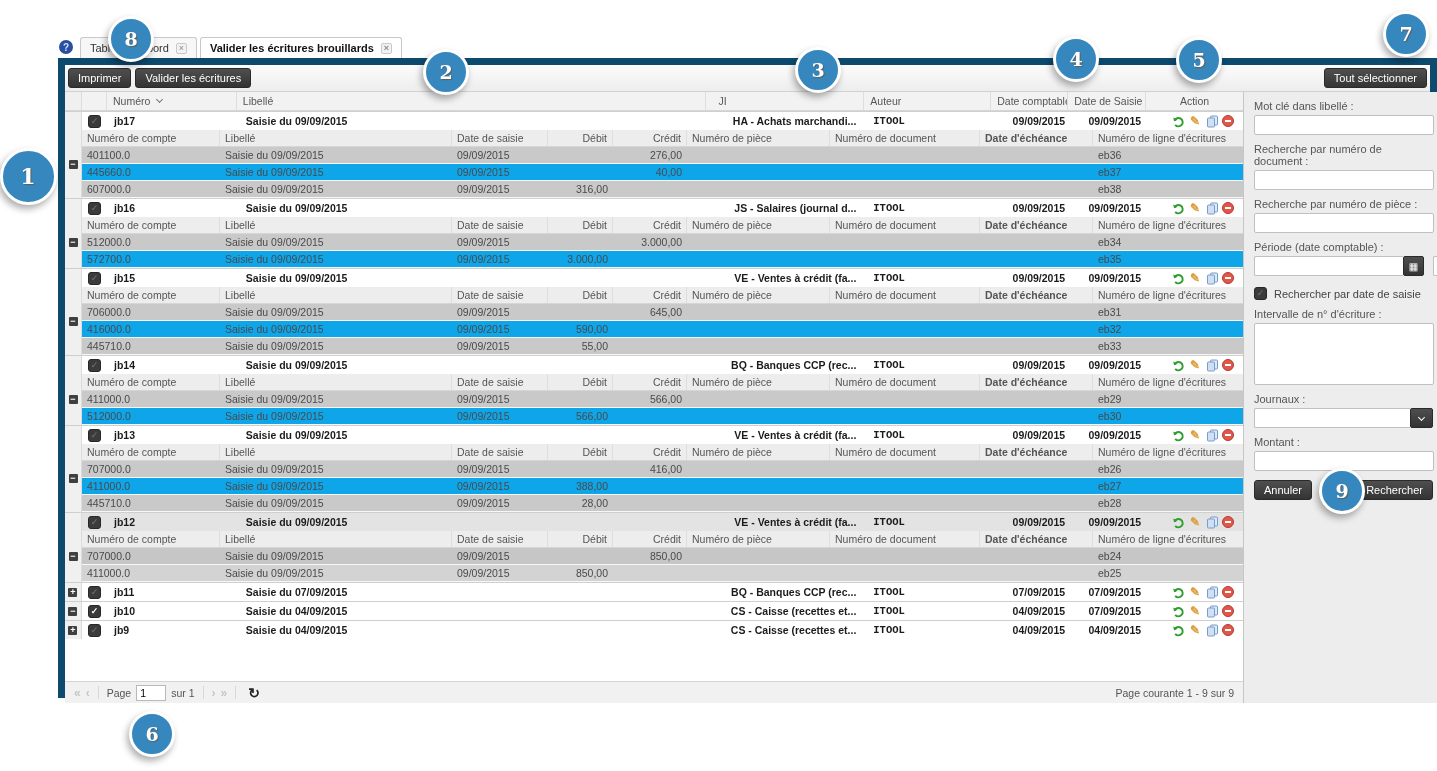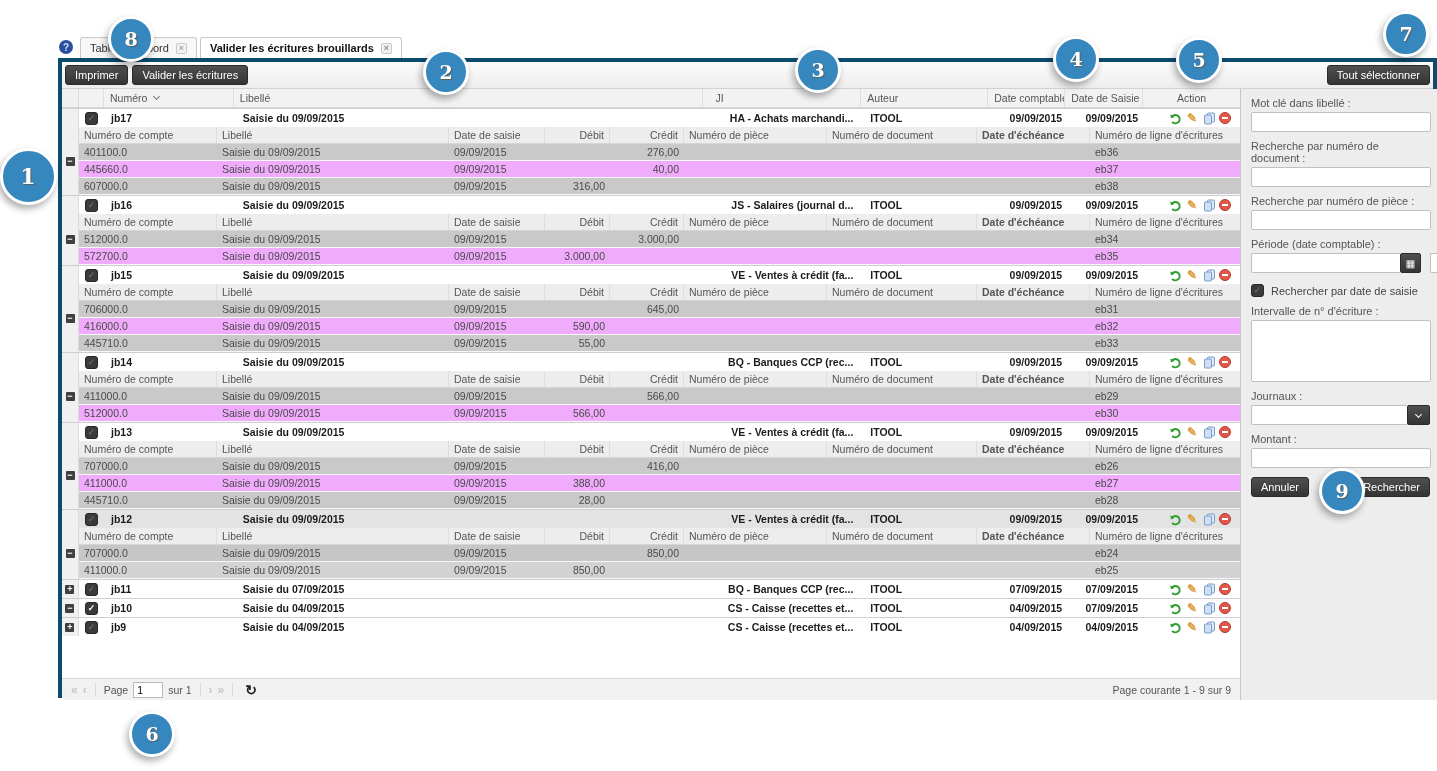--- a/index.html
+++ b/index.html
@@ -14,21 +14,21 @@
     font-size:10px; font-weight:bold; display:flex; align-items:center; justify-content:center;
     margin:0 7px 4px 1px; }
   .tab { height:21px; display:flex; align-items:center; gap:7px; padding:0 9px;
     border:1px solid #c9c9c9; border-bottom:none; border-radius:3px 3px 0 0;
     background:#f7f7f7; font-size:11px; color:#333; margin-right:3px; white-space:nowrap; }
   .tab.active { background:#fff; font-weight:bold; color:#111; }
   .tab-close { width:11px; height:11px; border:1px solid #c9c9c9; border-radius:2px; background:#f2f2f2;
     color:#8a8a8a; font-size:9px; line-height:9px; display:flex; align-items:center; justify-content:center; }
 
   
-  .app-body { height:640px; border:4px solid #0c4a6e; background:#fff; }
+  .app-body { height:640px; border:7px solid #0c4a6e; background:#fff; }
   .toolbar { height:27px; background:linear-gradient(#fcfcfc,#ededed); border-bottom:1px solid #d2d2d2;
     display:flex; align-items:center; padding:0 3px; gap:4px; }
   .btn-dark { background:linear-gradient(#4f4f4f,#343434); color:#fff; font-size:11px;
     padding:3px 9px; border-radius:3px; border:1px solid #2a2a2a; white-space:nowrap; }
   .spacer { flex:1; }
 
   
   .content { display:flex; height:611px; }
   .table-area { width:1178px; display:flex; flex-direction:column; background:#fff; }
   .grid { flex:1; overflow:hidden; }
@@ -49,36 +49,36 @@
   .sortchev { display:inline-block; width:5px; height:5px; border-right:1.6px solid #777;
     border-bottom:1.6px solid #777; transform:rotate(45deg); margin-left:7px; margin-bottom:3px; }
 
   
   .group-row { height:19px; border-top:1px solid #cfcfcf; background:#fff; font-weight:bold; color:#1b1b1b; }
   .group-row.selected { background:#e3e3e3; }
   .gc-chk { width:25px; justify-content:center; }
   .gc-num { width:130px; padding-left:7px; }
   .gc-lib { width:230px; padding-left:9px; }
   .gc-ji  { width:398px; justify-content:flex-end; padding-right:8px; }
-  .gc-auteur { width:127px; padding-left:9px; }
+  .gc-auteur { width:127px; padding-left:9px;font-family:Liberation Mono, monospace; }
   .gc-datec { width:77px; justify-content:flex-end; padding-right:3px; }
   .gc-dates { width:78px; justify-content:flex-end; padding-right:5px; }
   .gc-action { width:97px; justify-content:flex-end; gap:3px; padding-right:9px; }
 
   
   .detail-block { display:flex; width:100%; }
   .d-gutter { width:17px; background:#f0f0f0; border-right:1px solid #dcdcdc;
     display:flex; align-items:center; justify-content:center; }
   .d-table { flex:1;text-align:right; }
   .subhdr { height:17px; background:#ededed; border-bottom:1px solid #d6d6d6; color:#555; }
   .subhdr .cell { border-right:1px solid #dedede; }
   .subhdr .cell:last-child { border-right:none; }
   .dline { height:17px; color:#4a4a4a; border-bottom:1px solid #f7f7f7; }
   .dline.dark { background:#c9c9c9; }
-  .dline.light { background:#f0abfc; }
+  .dline.light { background:#0ea5e9; }
   .detail-block.selected .dline.dark { background:#c6c6c6; }
   .detail-block.selected .dline.light { background:#d3d3d3; }
   .dc { padding:0 5px; }
   .dc-compte { width:138px; }
   .dc-libelle { width:232px; }
   .dc-date { width:96px; }
   .dc-debit { width:65px; justify-content:flex-end; }
   .dc-credit { width:74px; justify-content:flex-end; }
   .dc-piece { width:143px; }
   .dc-document { width:150px; }

